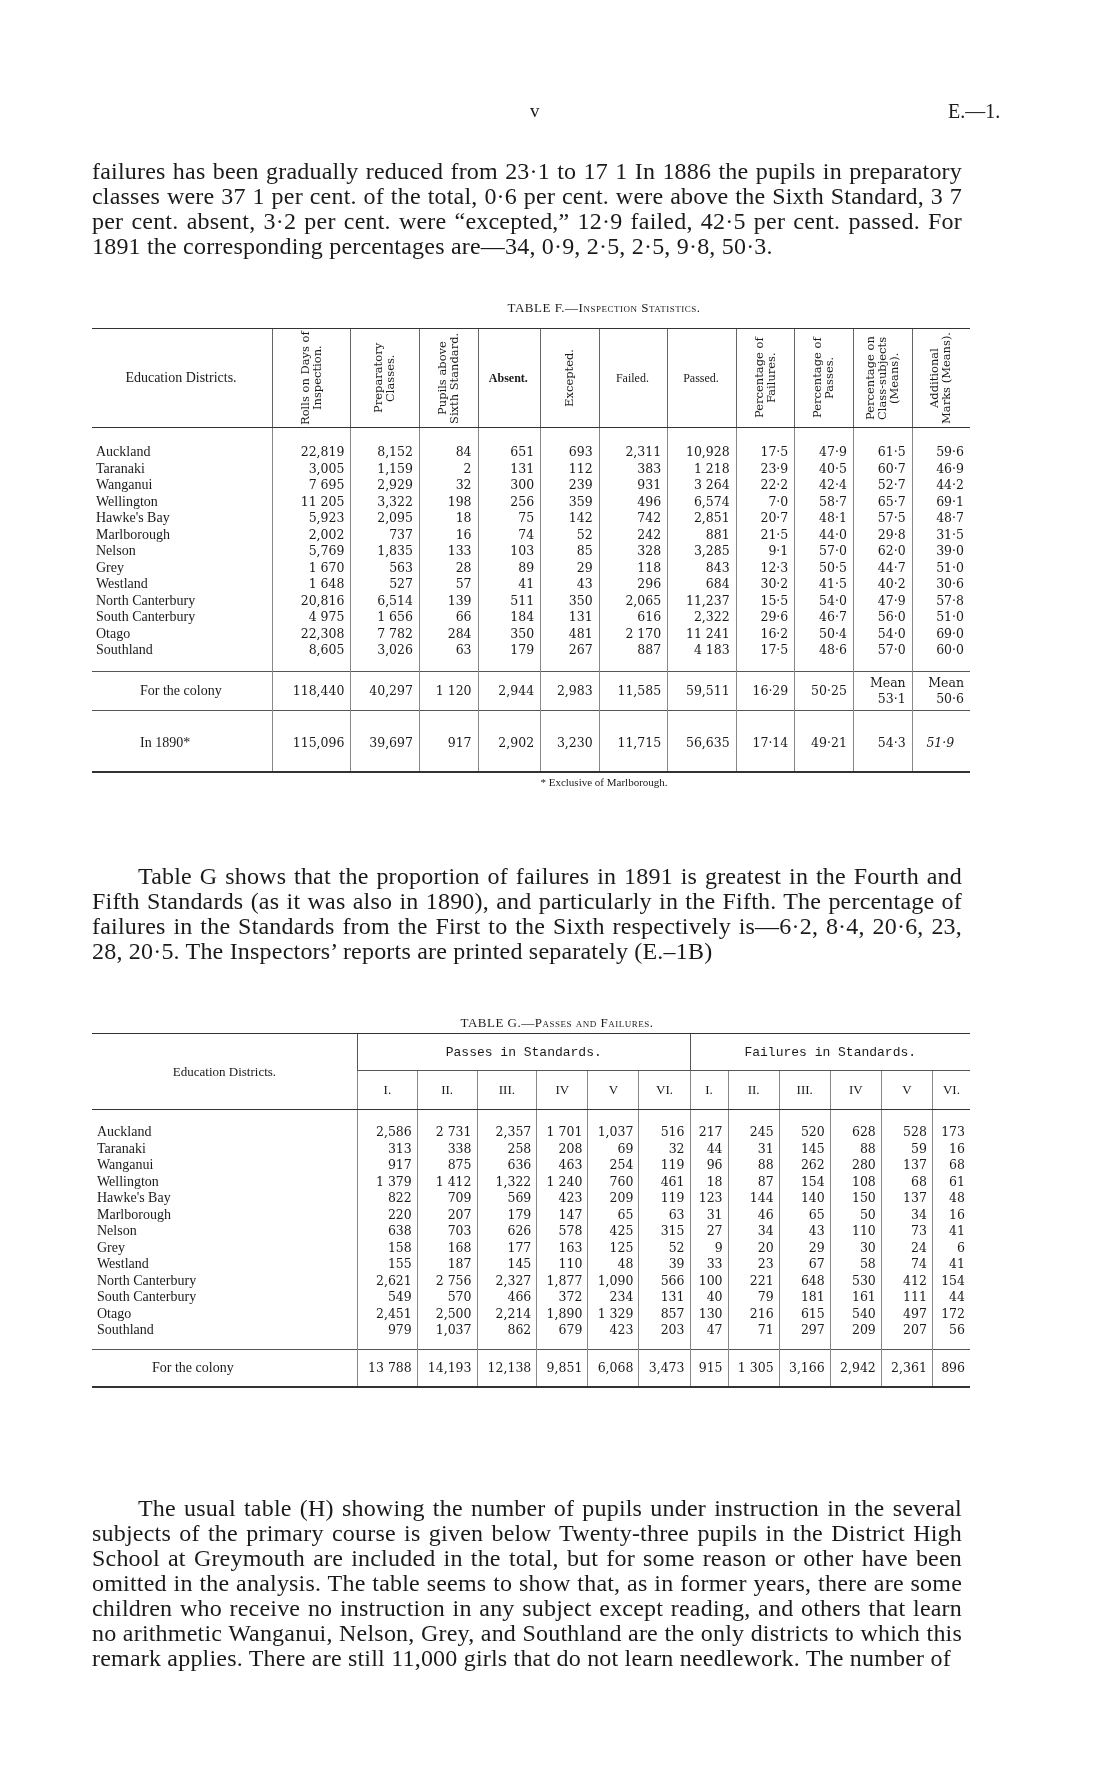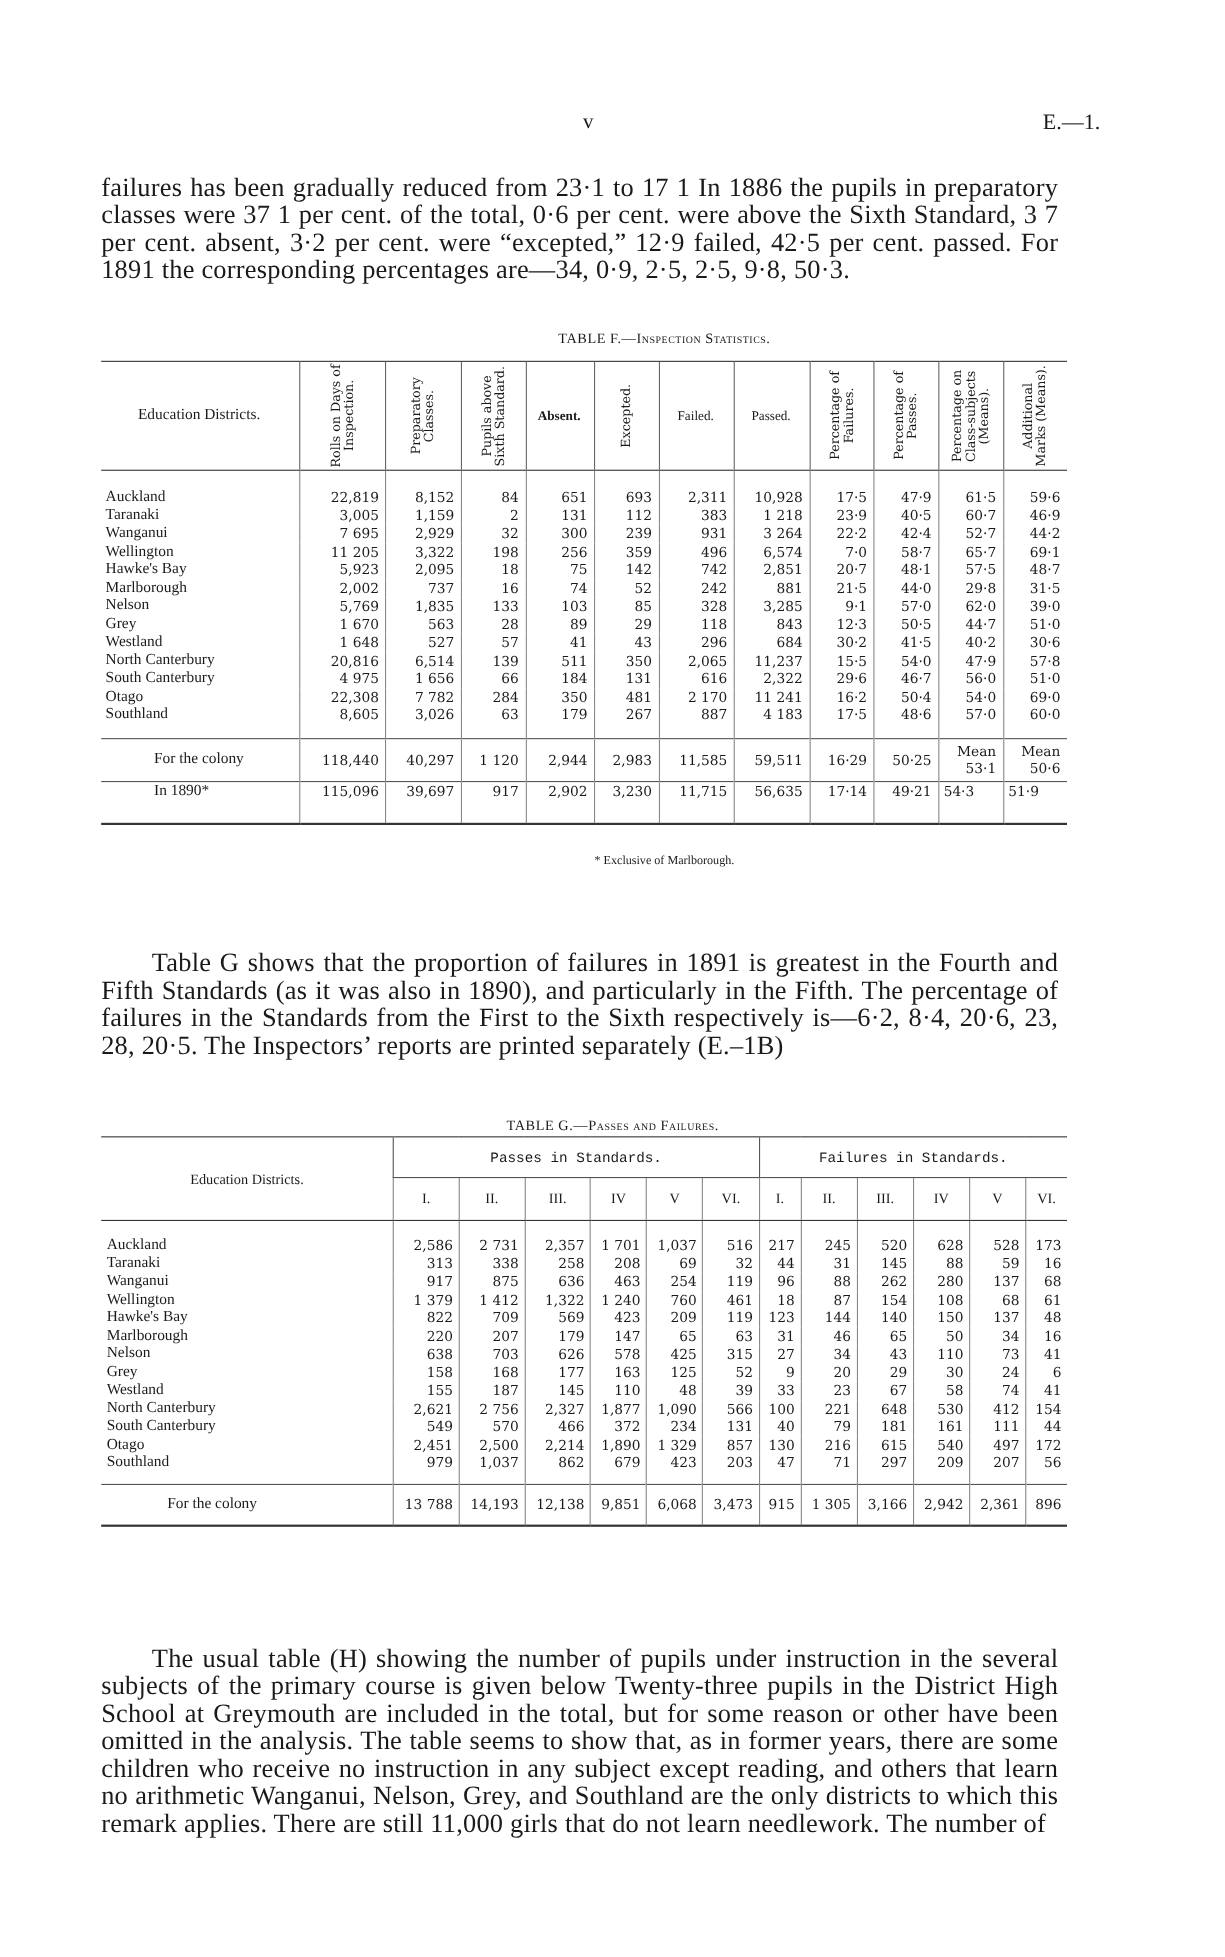--- a/index.html
+++ b/index.html
@@ -28,21 +28,21 @@
   .tf thead th { border-top: 1.5px solid #333; border-bottom: 1.5px solid #333; height: 98px; vertical-align: middle; font-size: 12px; }
   .tf .vcell { border-left: 1px solid #666; position: relative; }
   .tf .vtext { writing-mode: vertical-rl; transform: rotate(180deg); font-size: 11.5px; line-height: 12px; text-align: center; margin: 0 auto; font-family: "DejaVu Serif", serif; }
   .tf .num { text-align: right; border-left: 1px solid #888; white-space: nowrap; font-family: "DejaVu Serif", serif; font-size: 12.5px; }
   .tf .dist { text-align: left; font-size: 14px; white-space: nowrap; }
   .tf tbody.body td { line-height: 16.5px; }
   .tf tbody.body tr:first-child td { padding-top: 16px; }
   .tf tbody.body tr:last-child td { padding-bottom: 12px; }
   .tf tr.sum td { border-top: 1.5px solid #555; height: 38px; }
   .tf tr.sum td.dist { padding-left: 48px; }
-  .tf tr.last td { border-bottom: 2px solid #333; height: 36px; vertical-align: top; padding-top: 1px; }
+  .tf tr.last td { border-bottom: 2px solid #333; height: 36px; vertical-align: top; padding-top: 24px; }
   .tf .mean { text-align: right; line-height: 16px; }
 
   
   .tg { position: absolute; left: 92px; top: 1033px; width: 878px; border-collapse: collapse; font-size: 13.5px; }
   .tg td, .tg th { padding: 0 5px; font-weight: normal; }
   .tg thead tr.top th { border-top: 1.5px solid #333; height: 36px; font-size: 13px; }
   .tg thead tr.sub th { border-top: 1px solid #555; border-bottom: 1.5px solid #333; height: 38px; border-left: 1px solid #888; font-size: 13px; }
   .tg .grp { border-left: 1px solid #555; border-bottom: 1px solid #555; text-align: center; font-family: Liberation Mono, monospace; }
   .tg .num { text-align: right; border-left: 1px solid #888; white-space: nowrap; font-family: "DejaVu Serif", serif; font-size: 12.5px; }
   .tg .dist { text-align: left; font-size: 14px; white-space: nowrap; width: 200px; }
@@ -308,22 +308,22 @@
       <td class="dist">In 1890*</td>
       <td class="num">115,096</td>
       <td class="num">39,697</td>
       <td class="num">917</td>
       <td class="num">2,902</td>
       <td class="num">3,230</td>
       <td class="num">11,715</td>
       <td class="num">56,635</td>
       <td class="num">17·14</td>
       <td class="num">49·21</td>
-      <td class="num" style="text-align:left;">54·3</td>
-      <td class="num" style="text-align:left;">51·9</td>
+      <td class="num" style="text-align:right;">54·3</td>
+      <td class="num" style="text-align:center;font-style:italic;">51·9</td>
     </tr>
   </tbody>
 </table>
 
 <div class="footnote" style="top:776px;margin-left:47px;">* Exclusive of Marlborough.</div>
 
 <div class="para" style="top:838px;"><span class="indent"></span><span>Table G shows that the proportion of failures in 1891 is greatest in the Fourth and Fifth Standards (as it was also in 1890), and particularly in the Fifth.  The percentage of failures in the Standards from the First to the Sixth respectively is—6·2, 8·4, 20·6, 23, 28, 20·5.  The Inspectors’ reports are printed separately (E.–1B)</span></div>
 
 <div class="table-title" style="top:1002px;margin-top:13px;">
   <span>TABLE G.—</span><span class="sc">Passes and Failures.</span>

